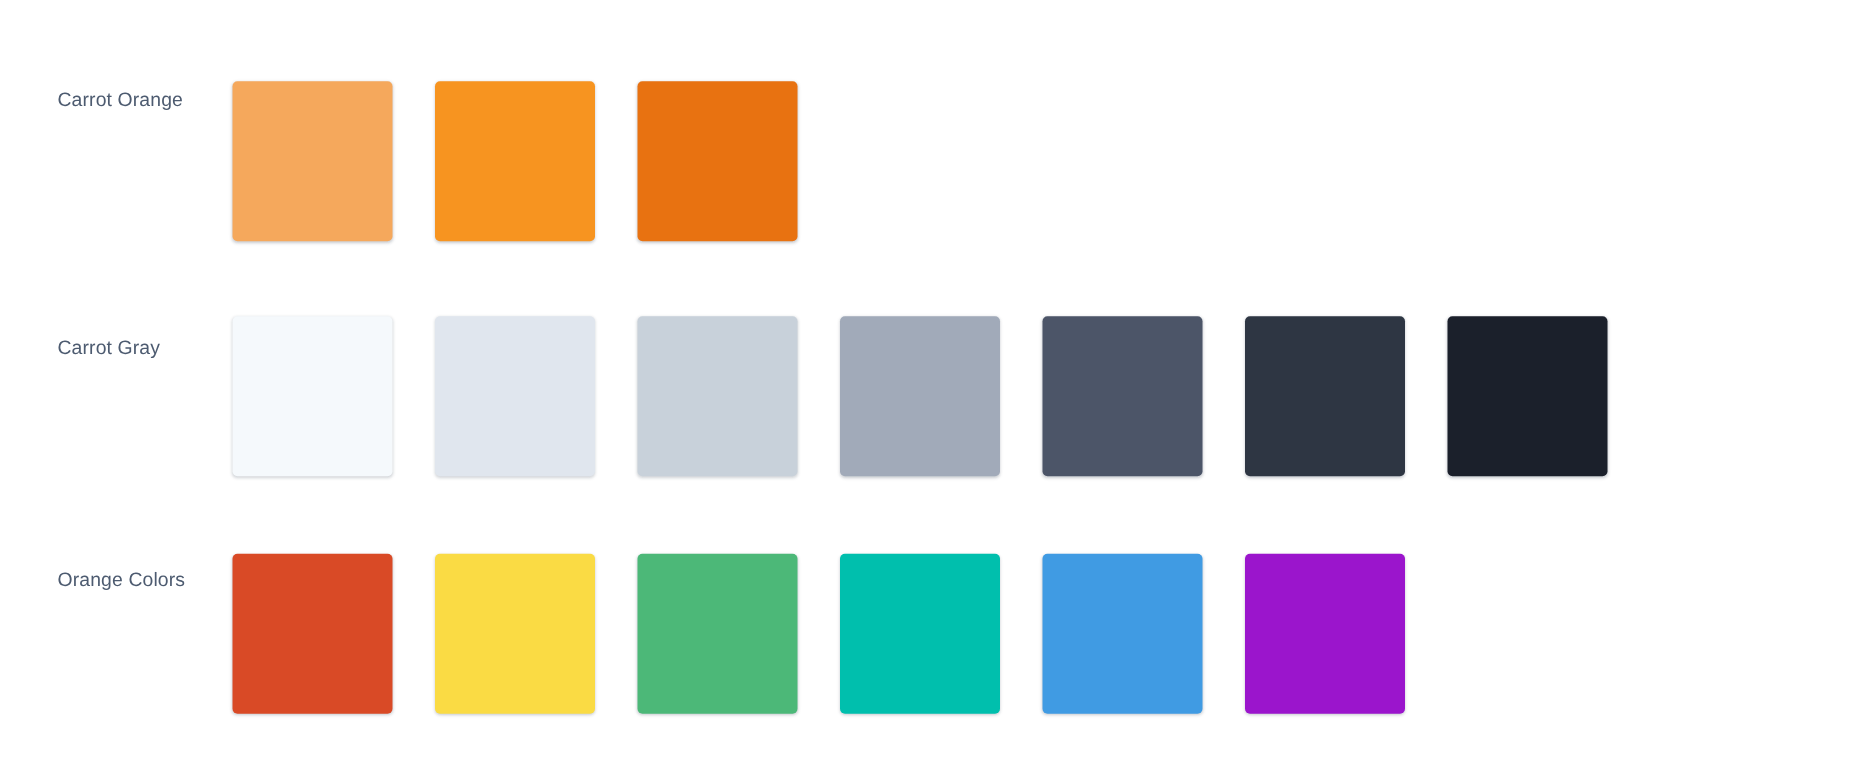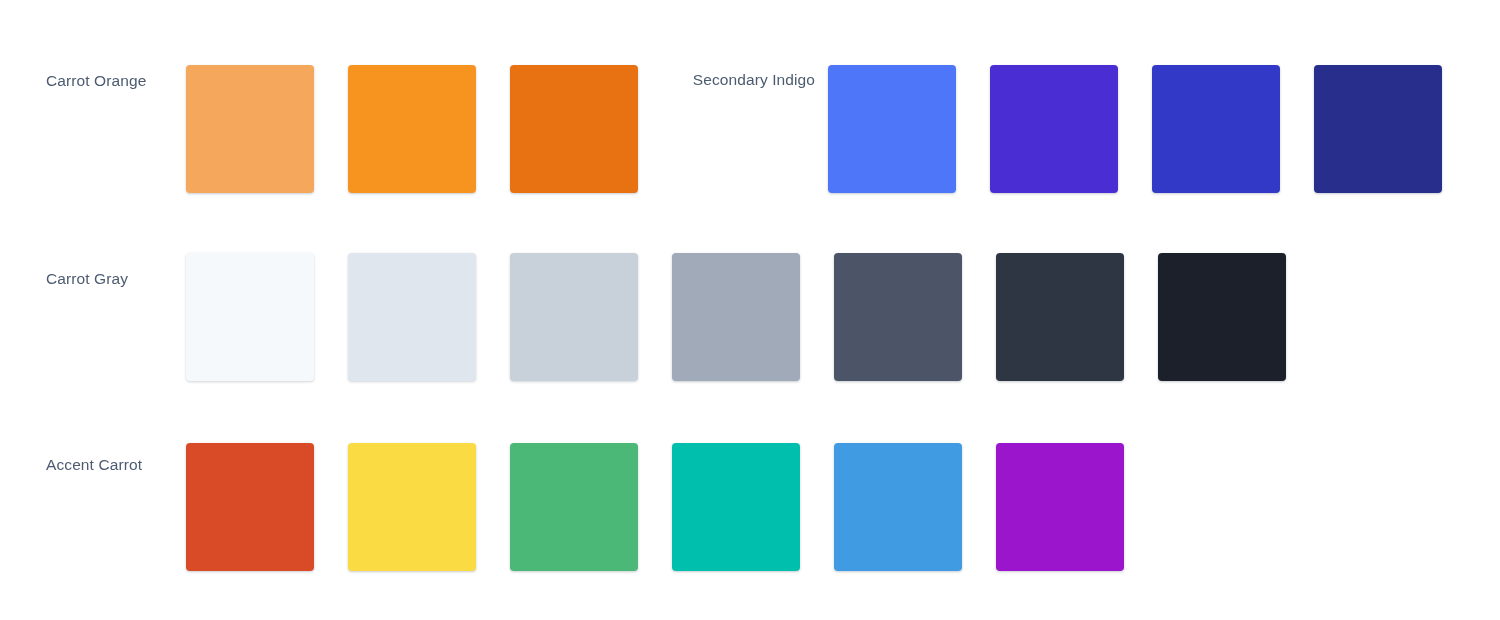--- a/index.html
+++ b/index.html
@@ -112,50 +112,41 @@
 
     <div class="swatch-group group-orange">
       <div class="group-label label-left">Carrot Orange</div>
       <div class="swatches start-186">
         <div class="swatch" style="background-color: rgb(245, 168, 92);"></div>
         <div class="swatch" style="background-color: rgb(247, 148, 32);"></div>
         <div class="swatch" style="background-color: rgb(232, 114, 17);"></div>
       </div>
     </div>
 
-    <div class="swatch-group group-indigo">
-      <div class="group-label label-right">Secondary Indigo</div>
-      <div class="swatches" style="left:186px;">
-        <div class="swatch" style="background-color: rgb(77, 118, 248);"></div>
-        <div class="swatch" style="background-color: rgb(74, 46, 212);"></div>
-        <div class="swatch" style="background-color: rgb(49, 57, 198);"></div>
-        <div class="swatch" style="background-color: rgb(39, 46, 139);"></div>
-      </div>
-    </div>
 
   </div>
 
   <div class="swatch-row row-gray">
     <div class="swatch-group group-gray">
       <div class="group-label label-mid">Carrot Gray</div>
       <div class="swatches start-186">
         <div class="swatch pale" style="background-color: rgb(245, 249, 252);"></div>
         <div class="swatch pale" style="background-color: rgb(224, 230, 238);"></div>
         <div class="swatch pale" style="background-color: rgb(200, 209, 218);"></div>
         <div class="swatch" style="background-color: rgb(161, 170, 185);"></div>
         <div class="swatch" style="background-color: rgb(76, 85, 104);"></div>
         <div class="swatch" style="background-color: rgb(46, 54, 67);"></div>
         <div class="swatch" style="background-color: rgb(27, 32, 43);"></div>
       </div>
     </div>
   </div>
 
   <div class="swatch-row row-accent">
     <div class="swatch-group group-accent">
-      <div class="group-label label-accent">Accent Carrot</div>
+      <div class="group-label label-accent">Orange Colors</div>
       <div class="swatches start-186">
         <div class="swatch" style="background-color: rgb(217, 74, 38);"></div>
         <div class="swatch" style="background-color: rgb(250, 219, 68);"></div>
         <div class="swatch" style="background-color: rgb(76, 184, 120);"></div>
         <div class="swatch" style="background-color: rgb(0, 191, 173);"></div>
         <div class="swatch" style="background-color: rgb(64, 155, 227);"></div>
         <div class="swatch" style="background-color: rgb(155, 21, 204);"></div>
       </div>
     </div>
   </div>

